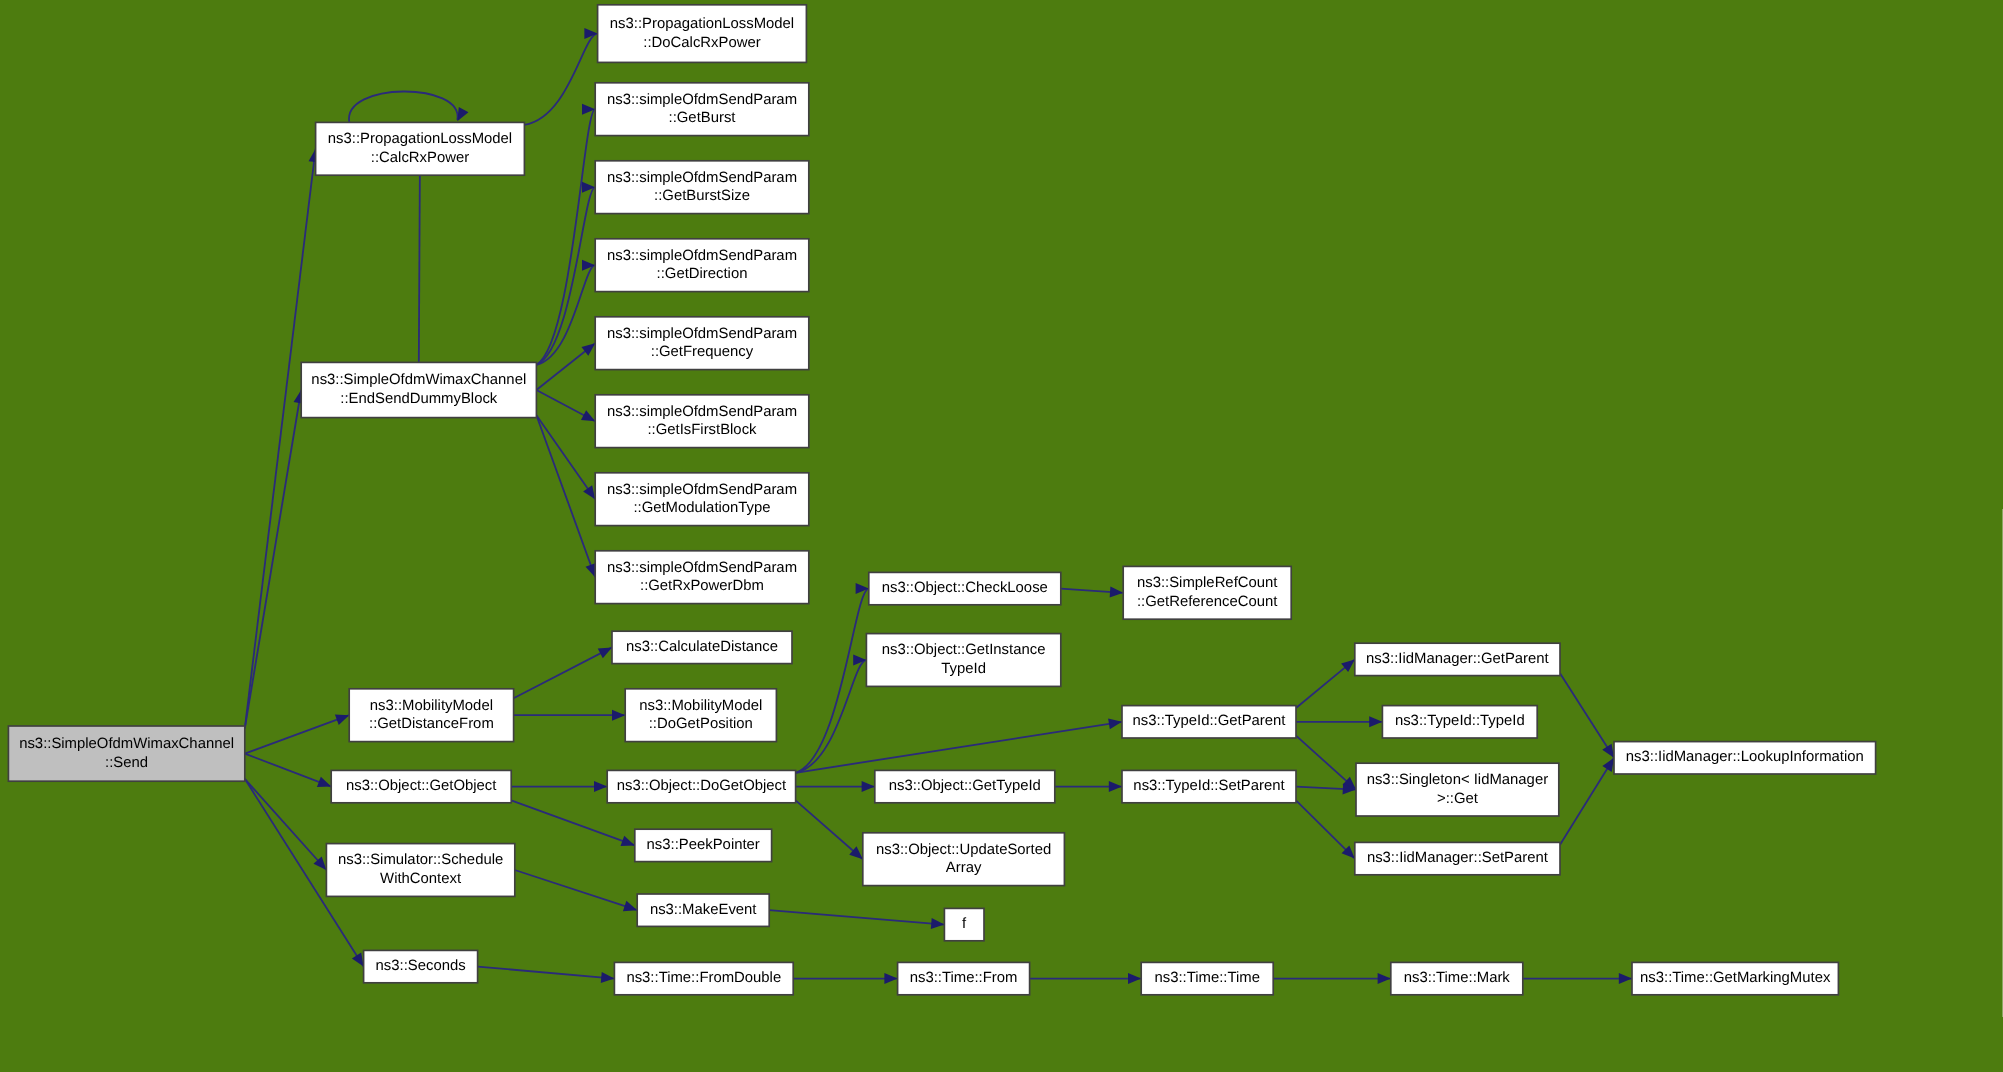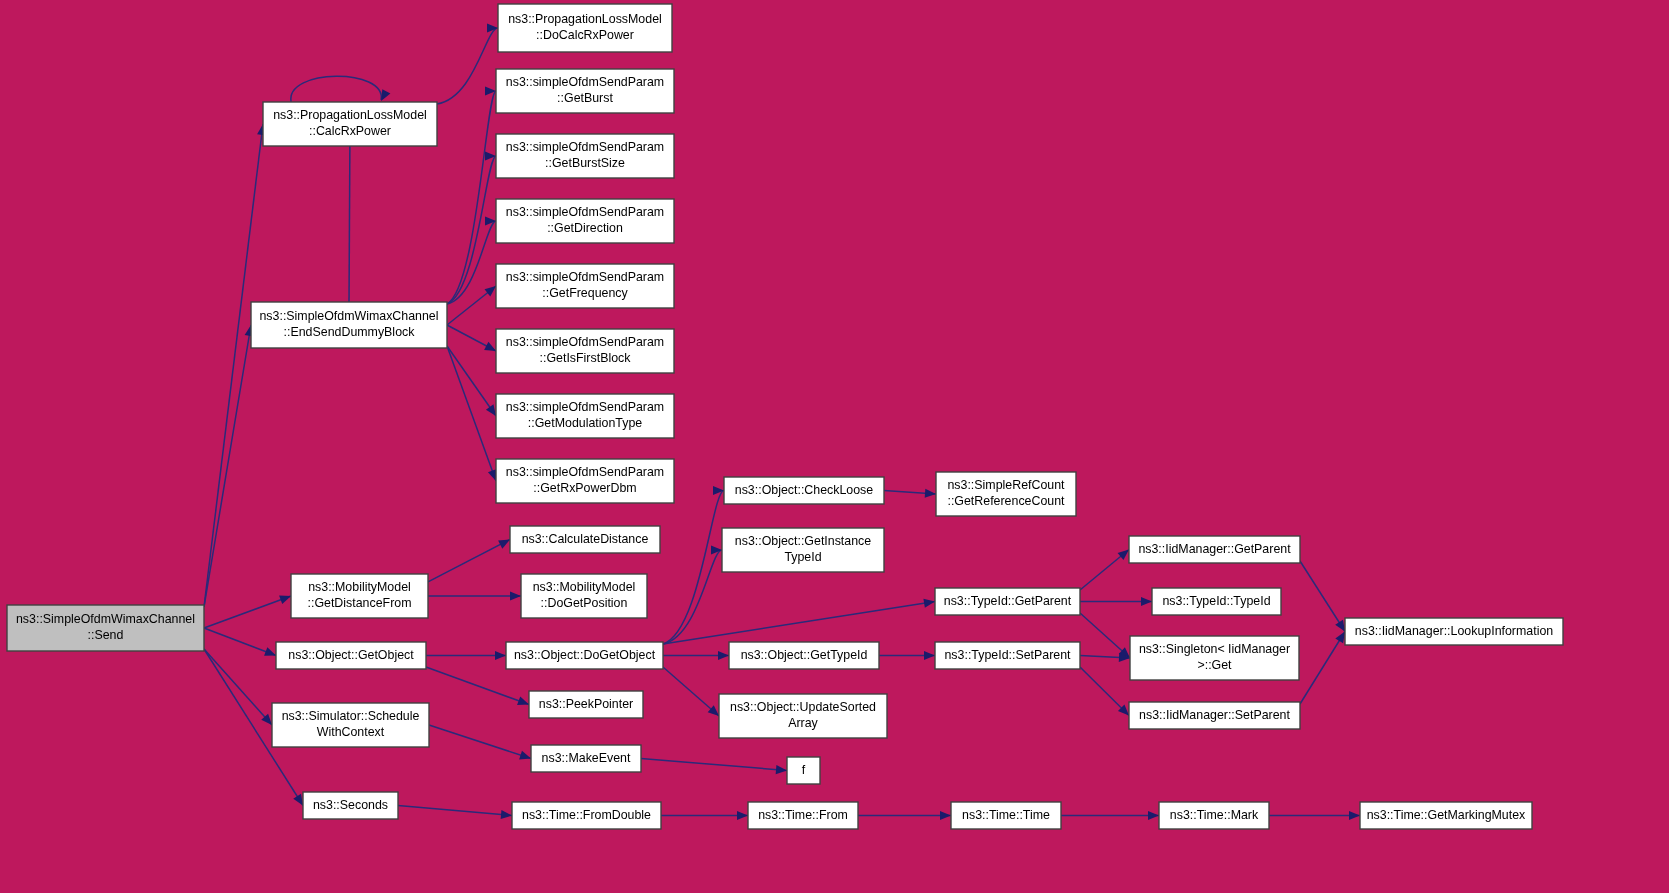--- a/index.html
+++ b/index.html
@@ -7,21 +7,21 @@
     padding: 0;
     background: #ffffff;
   }
   body {
     font-family: "Liberation Sans", sans-serif;
   }
   #canvas-wrap {
     position: relative;
     width: 1669px;
     height: 893px;
-    background: #be185d;
+    background: #4d7c0f;
     overflow: hidden;
   }
   svg#graph {
     position: absolute;
     top: 0; left: 0;
     width: 1669px;
     height: 893px;
   }
   .node-rect {
     fill: #ffffff;

